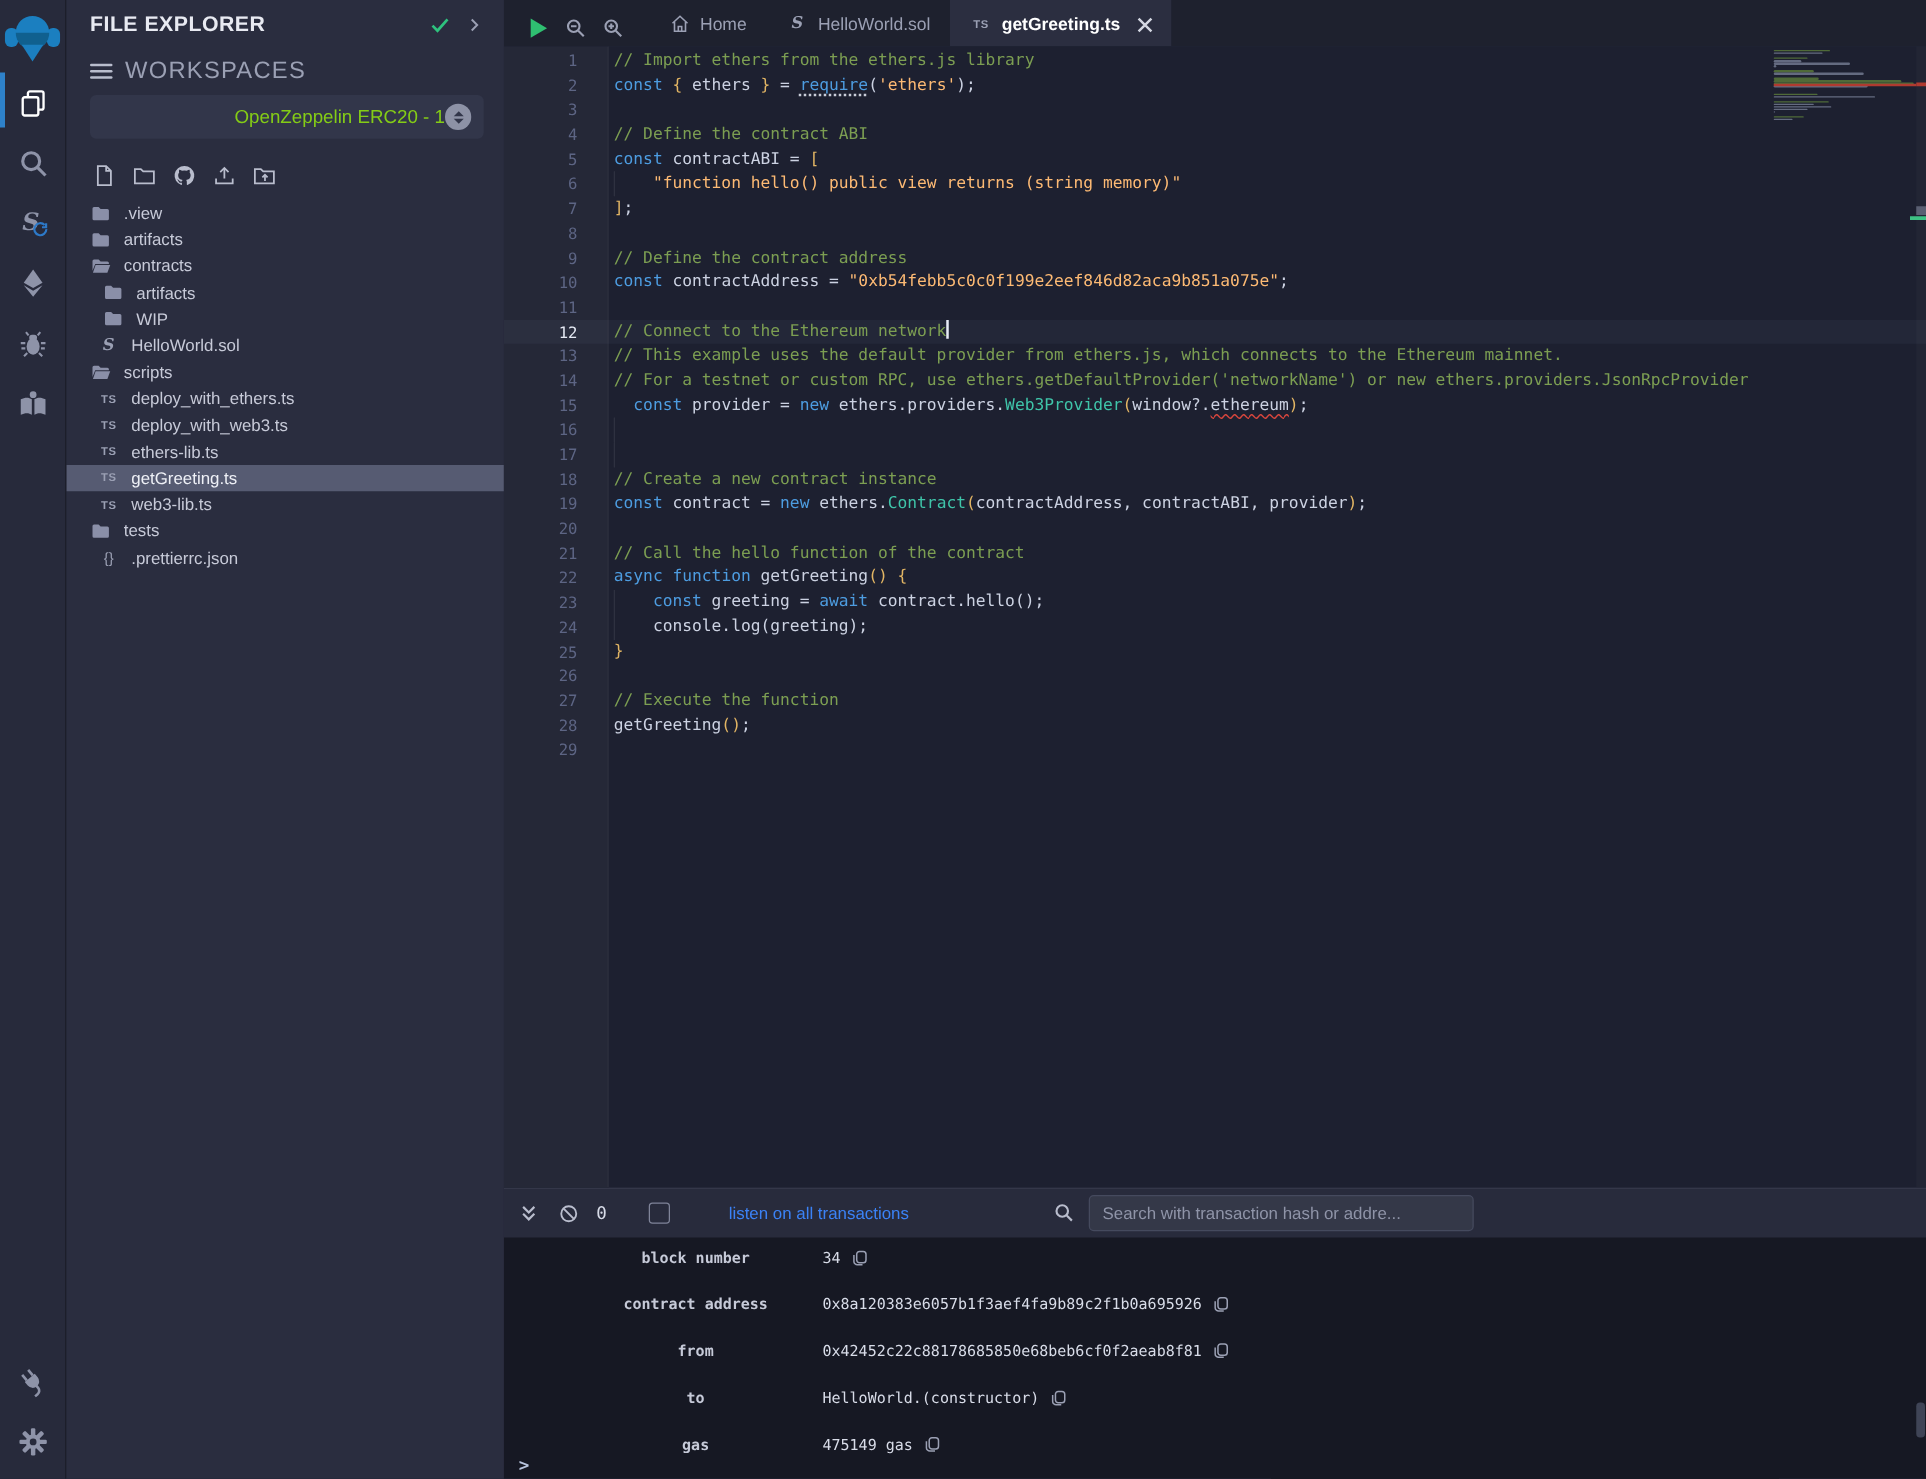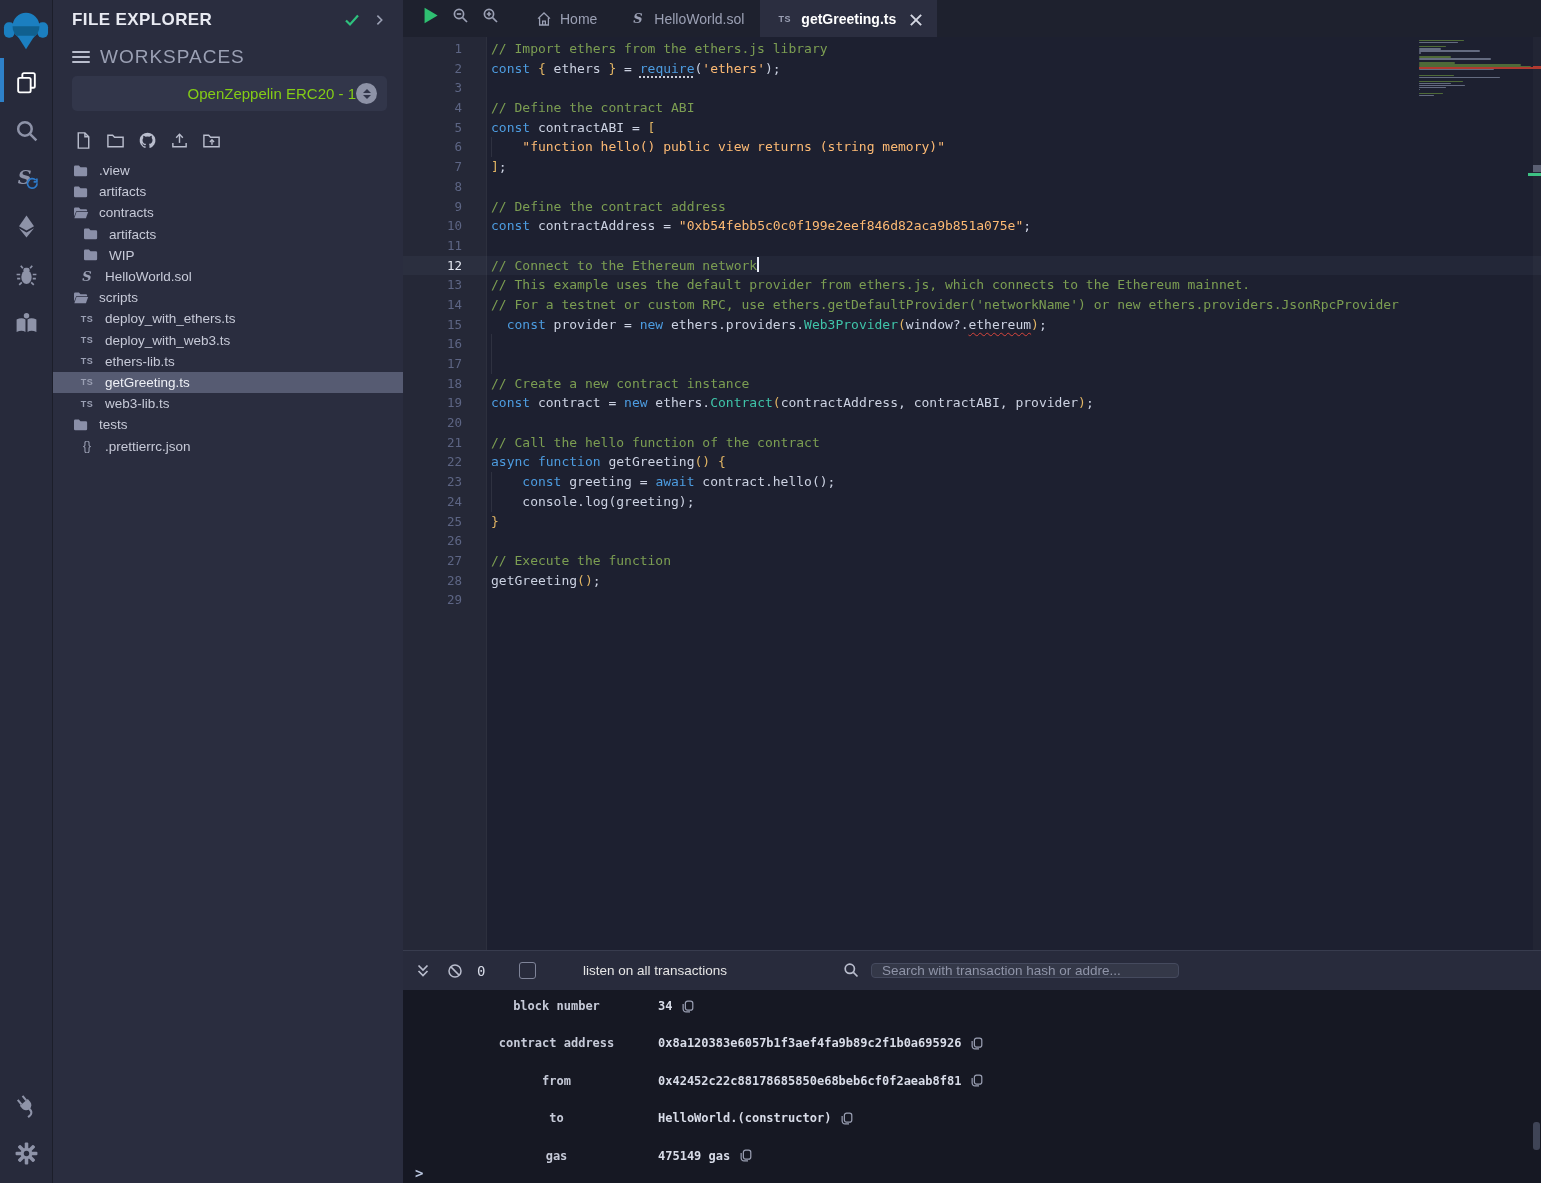--- a/index.html
+++ b/index.html
@@ -53,21 +53,21 @@
   .tree-row.f  { padding-left:25px; }
   .tree-row.selected { background:#565b72; color:#eef0f6; }
   .tree-ico { width:18px; margin-right:9px; display:flex; align-items:center; justify-content:center; color:#8a8fa8; flex:none; }
   .tree-ico svg { width:16px; height:14px; }
   .badge-ts { font-size:9px; font-weight:bold; color:#9ba0b4; letter-spacing:.5px; }
   .badge-sol { font-size:13px; font-weight:bold; color:#9ba0b4; font-style:italic; font-family:"DejaVu Serif", serif; }
   .badge-json { font-size:12px; color:#9ba0b4; }
 
   
   .main { flex:1; display:flex; flex-direction:column; min-width:0; }
-  .tabbar { height:37px; background:#1e212e; display:flex; align-items:flex-start; flex:none; }
+  .tabbar { height:37px; background:#1e212e; display:flex; align-items:flex-end; flex:none; }
   .ed-btn { width:30px; height:30px; display:flex; align-items:center; justify-content:center; cursor:pointer; color:#9ba0b4; }
   .ed-btn.play { color:#2fbf71; margin-left:12px; }
   .ed-btn svg { width:17px; height:17px; }
   .ed-btn.play svg { width:19px; height:19px; }
   .tab { height:37px; display:flex; align-items:center; gap:8px; padding:0 16px; font-size:14px; color:#9ba0b4; cursor:pointer; white-space:nowrap; }
   .tab .tico { width:17px; height:17px; display:flex; align-items:center; justify-content:center; }
   .tab svg { width:16px; height:16px; }
   .tab.active { background:#2b2e40; color:#ffffff; font-weight:bold; }
   .tab .tclose { width:13px; height:13px; margin-left:4px; color:#d4d7e2; }
   .tabs-start { margin-left:14px; display:flex; height:100%; }
@@ -102,32 +102,32 @@
   .ed-mark-red { position:absolute; right:0; top:29px; width:8px; height:3px; background:#b03a30; }
   .ed-mark-green { position:absolute; right:0; top:136px; width:13px; height:3px; background:#3dc183; }
 
   
   .terminal { height:233px; flex:none; display:flex; flex-direction:column; background:#161823; }
   .term-bar { height:40px; flex:none; background:#282b3c; border-top:1px solid #383c4e; display:flex; align-items:center; }
   .term-bar .tbtn { width:24px; height:24px; display:flex; align-items:center; justify-content:center; color:#b9bdcd; cursor:pointer; }
   .term-bar svg { width:16px; height:16px; }
   .t-count { font-size:14px; color:#d8dce8; margin:0 0 0 10px; min-width:10px; }
   .t-check { width:17px; height:17px; border:1.5px solid #7f8499; border-radius:3px; margin-left:32px; cursor:pointer; flex:none; }
-  .t-chk-label { font-size:13.5px; color:#e5e5e5; margin-left:9px;padding-left:38px; }
+  .t-chk-label { font-size:13.5px; color:#3b82f6; margin-left:9px;padding-left:38px; }
   .t-search-ico { margin-left:116px; color:#b9bdcd; width:17px; height:17px; }
   .t-input {
-    margin-left:11px; width:308px; height:15px; background:#343848; border:1px solid #454a5e;
+    margin-left:11px; width:308px; height:29px; background:#343848; border:1px solid #454a5e;
     border-radius:4px; color:#d8dce8; font-size:13.5px; padding:0 10px; outline:none;
     font-family:"Liberation Sans", sans-serif;
   }
   .t-input::placeholder { color:#8f94a8; }
   .term-body { flex:1; position:relative; font-family:"DejaVu Sans Mono", monospace; font-size:12px; padding-top:9px; }
   .t-row { height:37.4px; display:flex; padding-left:52px; align-items:flex-start; }
   .t-label { width:203px; flex:none; font-weight:bold; color:#c6cad8;text-align:center; }
-  .t-value { color:#d8dce8; display:flex; align-items:center; gap:9px;font-weight:bold; }
+  .t-value { color:#d8dce8; display:flex; align-items:center; gap:9px; }
   .copy-btn { width:13px; height:13px; color:#9ba0b4; cursor:pointer; display:inline-flex; }
   .copy-btn svg { width:13px; height:13px; }
   .t-prompt { position:absolute; left:12px; bottom:5px; font-size:14px; font-weight:bold; color:#b8c4dd; }
   .term-thumb { position:absolute; right:1px; top:132px; width:7px; height:28px; border-radius:3px; background:#3f4456; }
 </style>
 </head>
 <body>
 
 <nav class="activity-bar">
   <span class="act-indicator"></span>

